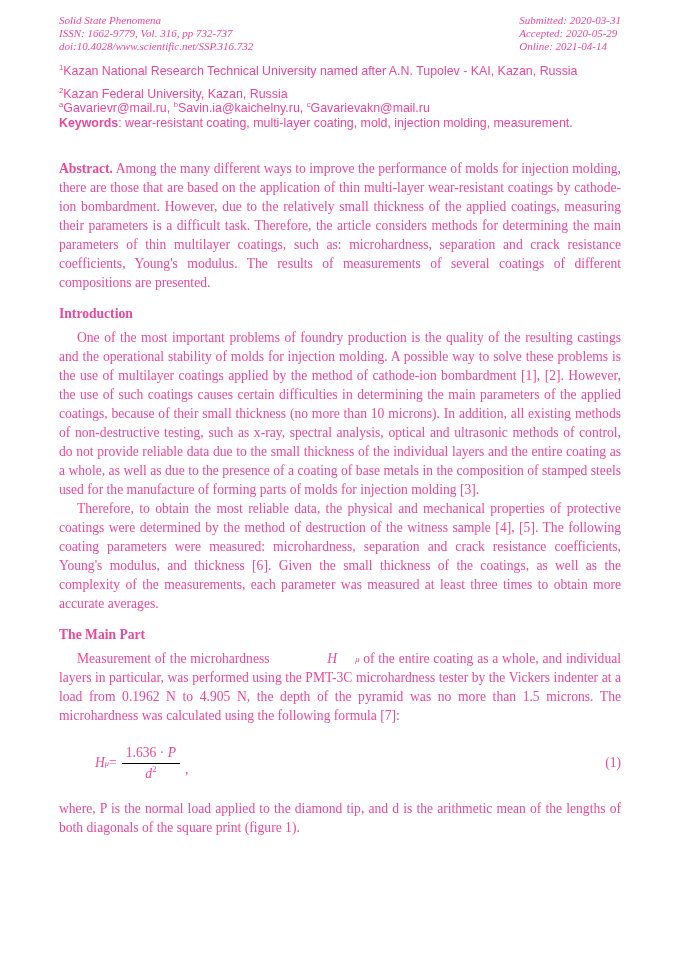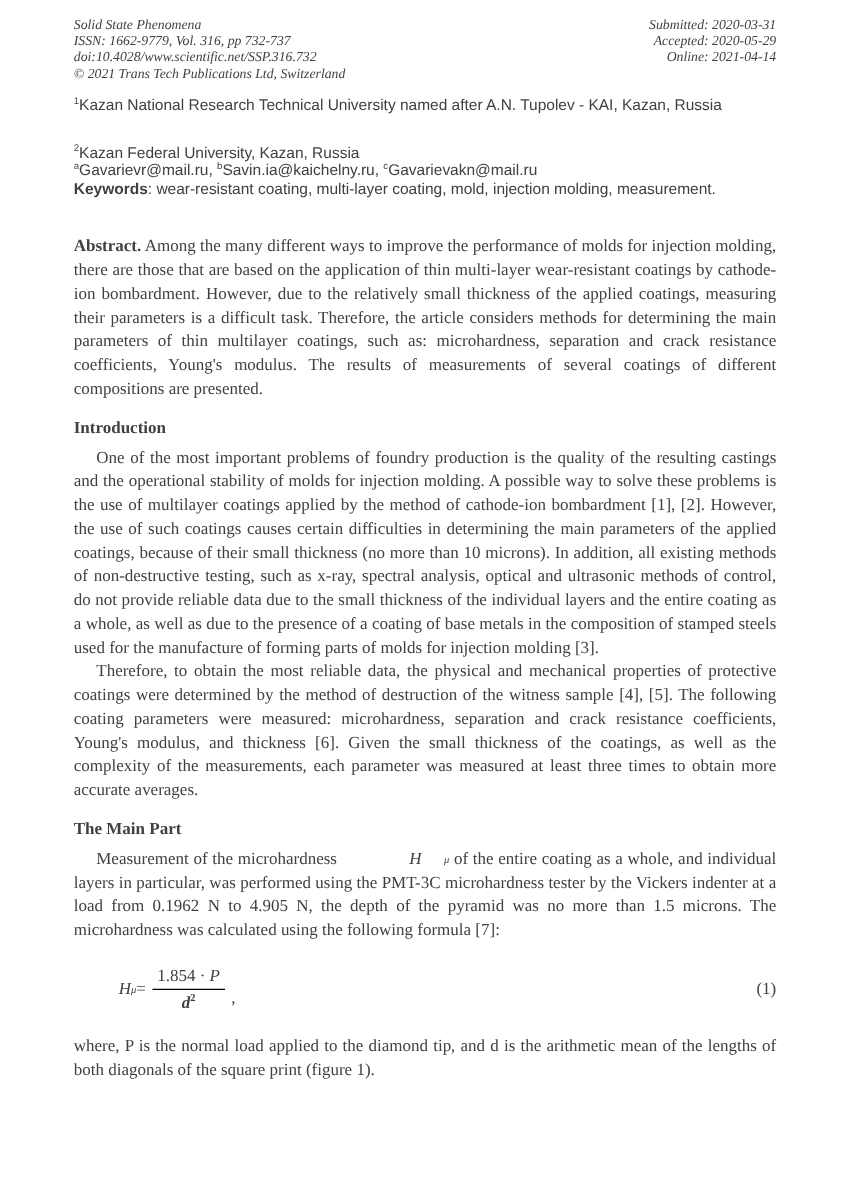--- a/index.html
+++ b/index.html
@@ -1,38 +1,38 @@
 <!DOCTYPE html>
 <html><head>
 <meta charset="utf-8">
 <style>
   * { margin:0; padding:0; box-sizing:border-box; }
   html,body { background:#ffffff; }
   .page {
     width:678px; height:959px;
-    background:#ffffff; color:#404040;
+    background:#ffffff; color:#ec4899;
     font-family:"Liberation Serif", serif;
     padding:14px 57px 0 59px;
     overflow:hidden;
     position:relative;
   }
   
   .jheader { display:flex; justify-content:space-between;
     font-family:"Liberation Serif", serif; font-style:italic;
     font-size:11px; line-height:13px; }
-  .jheader .right { text-align:right; }
+  .jheader .right { text-align:left; }
   
   .title { font-family:"Liberation Sans", sans-serif; font-weight:bold;
     font-size:15.5px; text-align:center; margin-top:21px; line-height:19px; }
   .authors { font-family:"Liberation Sans", sans-serif; font-size:14.2px;
     text-align:center; margin-top:8px; }
   .affil, .emails { font-family:"Liberation Sans", sans-serif; font-size:12.4px;
     text-align:left; }
   .affil { margin-top:11px; }
-  .affil + .affil { margin-top:24px; }
+  .affil + .affil { margin-top:9px; }
   .emails { margin-top:0; }
   sup { font-size:0.62em; line-height:0; vertical-align:super; }
   sub { font-size:0.62em; line-height:0; vertical-align:sub; }
   
   .keywords { font-family:"Liberation Sans", sans-serif; font-size:12.4px;
     line-height:16px; }
   .keywords b { font-weight:bold; }
   
   .bodytext { font-size:13.6px; line-height:19px; text-align:justify; }
   .abstract { margin-top:28px; }
@@ -42,35 +42,34 @@
   .indent { text-indent:18px; }
   .para-top { margin-top:6px; }
   
   .eq-row { display:flex; justify-content:space-between; align-items:center;
     margin:16px 0 14px 0; min-height:44px; }
   .eq { display:inline-flex; align-items:center; margin-left:36px;
     font-size:13.6px; }
   .eq .var { font-style:italic; }
   .frac { display:inline-block; text-align:center; margin:0 5px; }
   .frac .num { display:block; border-bottom:1px solid #000; padding:0 4px 2px 4px; }
-  .frac .den { display:block; padding-top:2px;font-weight:bold; }
+  .frac .den { display:block; padding-top:2px; }
   .eq-comma { align-self:flex-end; margin-bottom:4px; }
   .eq-number { font-size:13.6px; }
 </style>
 </head>
 <body>
 
 <div class="page">
 
   <div class="jheader">
     <div class="left">
       <div>Solid State Phenomena</div>
       <div>ISSN: 1662-9779, Vol. 316, pp 732-737</div>
       <div>doi:10.4028/www.scientific.net/SSP.316.732</div>
-      <div>© 2021 Trans Tech Publications Ltd, Switzerland</div>
     </div>
     <div class="right">
       <div>Submitted: 2020-03-31</div>
       <div>Accepted: 2020-05-29</div>
       <div>Online: 2021-04-14</div>
     </div>
   </div>
 
 
 
@@ -104,21 +103,21 @@
         <sub class="var">μ</sub>
       </span><span> of the entire coating as a whole, and individual layers in particular, was performed using the PMT-3C microhardness tester by the Vickers indenter at a load from 0.1962 N to 4.905 N, the depth of the pyramid was no more than 1.5 microns. The microhardness was calculated using the following formula [7]:</span>
   </div>
 
   <div class="eq-row">
     <span class="eq">
       <span class="var">H</span>
         <sub class="var">μ</sub>
         <span> = </span>
         <span class="frac">
-          <span class="num"><span>1.854 · </span><span class="var">P</span></span>
+          <span class="num"><span>1.636 · </span><span class="var">P</span></span>
           <span class="den"><span class="var">d</span><sup>2</sup></span>
         </span>
         <span class="eq-comma">,</span>
     </span>
     <span class="eq-number">(1)</span>
   </div>
 
   <div class="bodytext">where, P is the normal load applied to the diamond tip, and d is the arithmetic mean of the lengths of both diagonals of the square print (figure 1).</div>
 
 </div>

